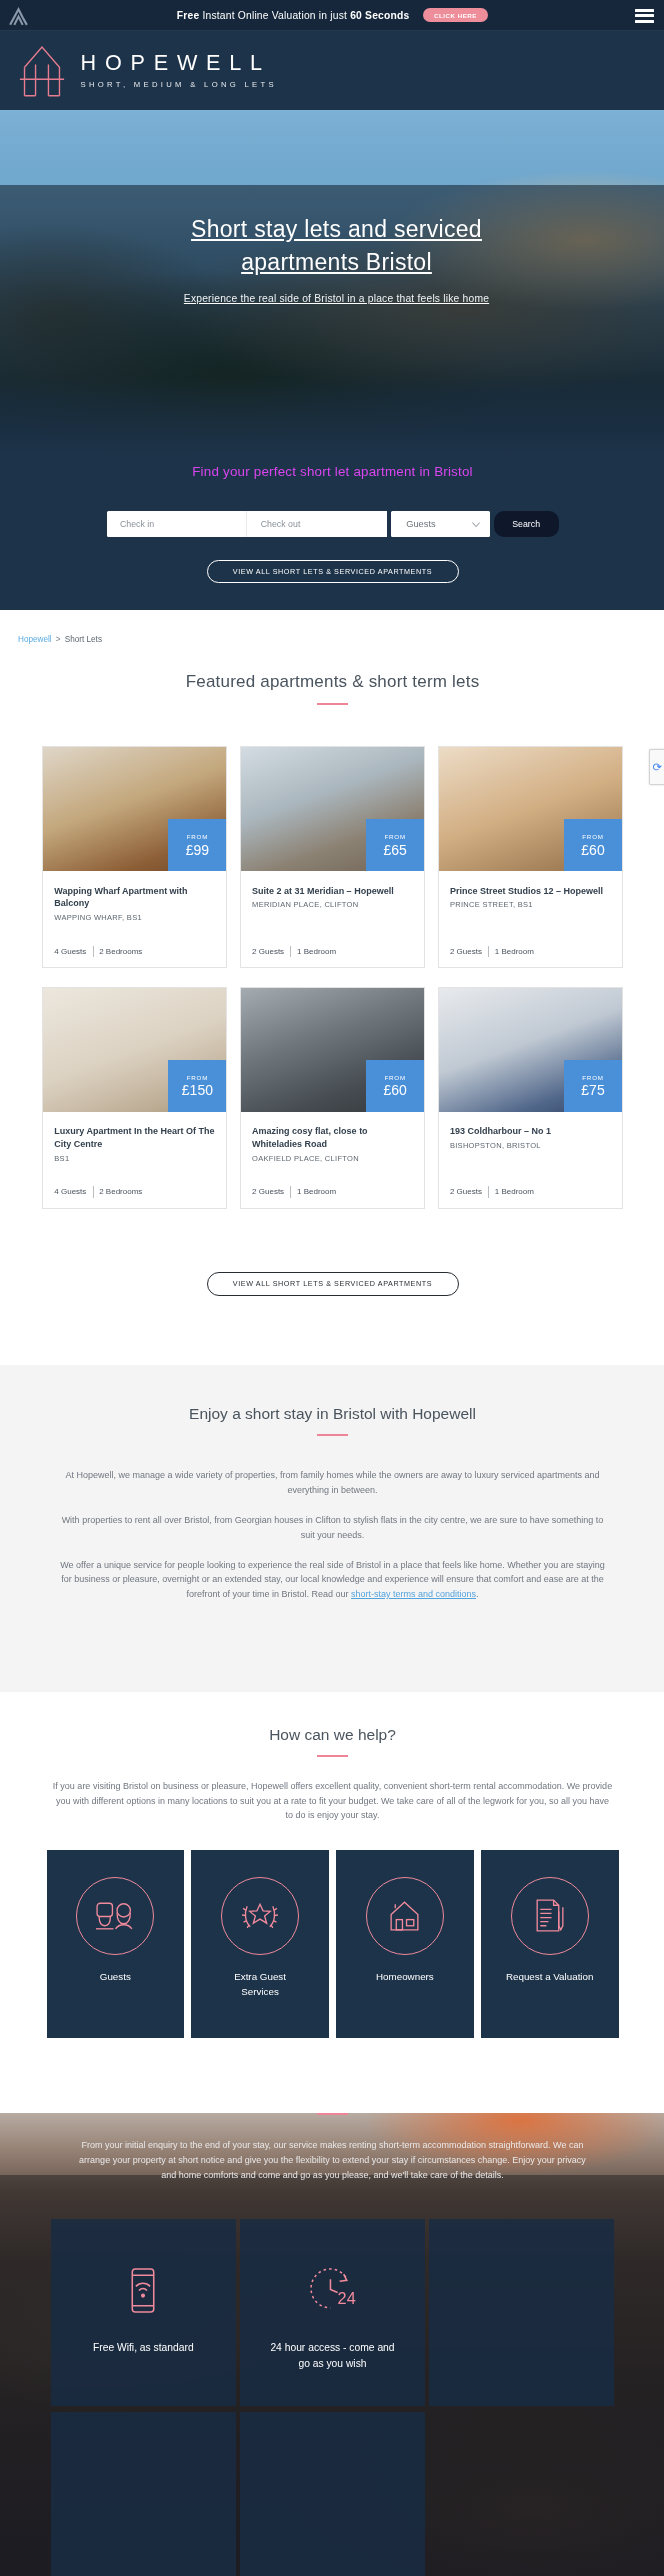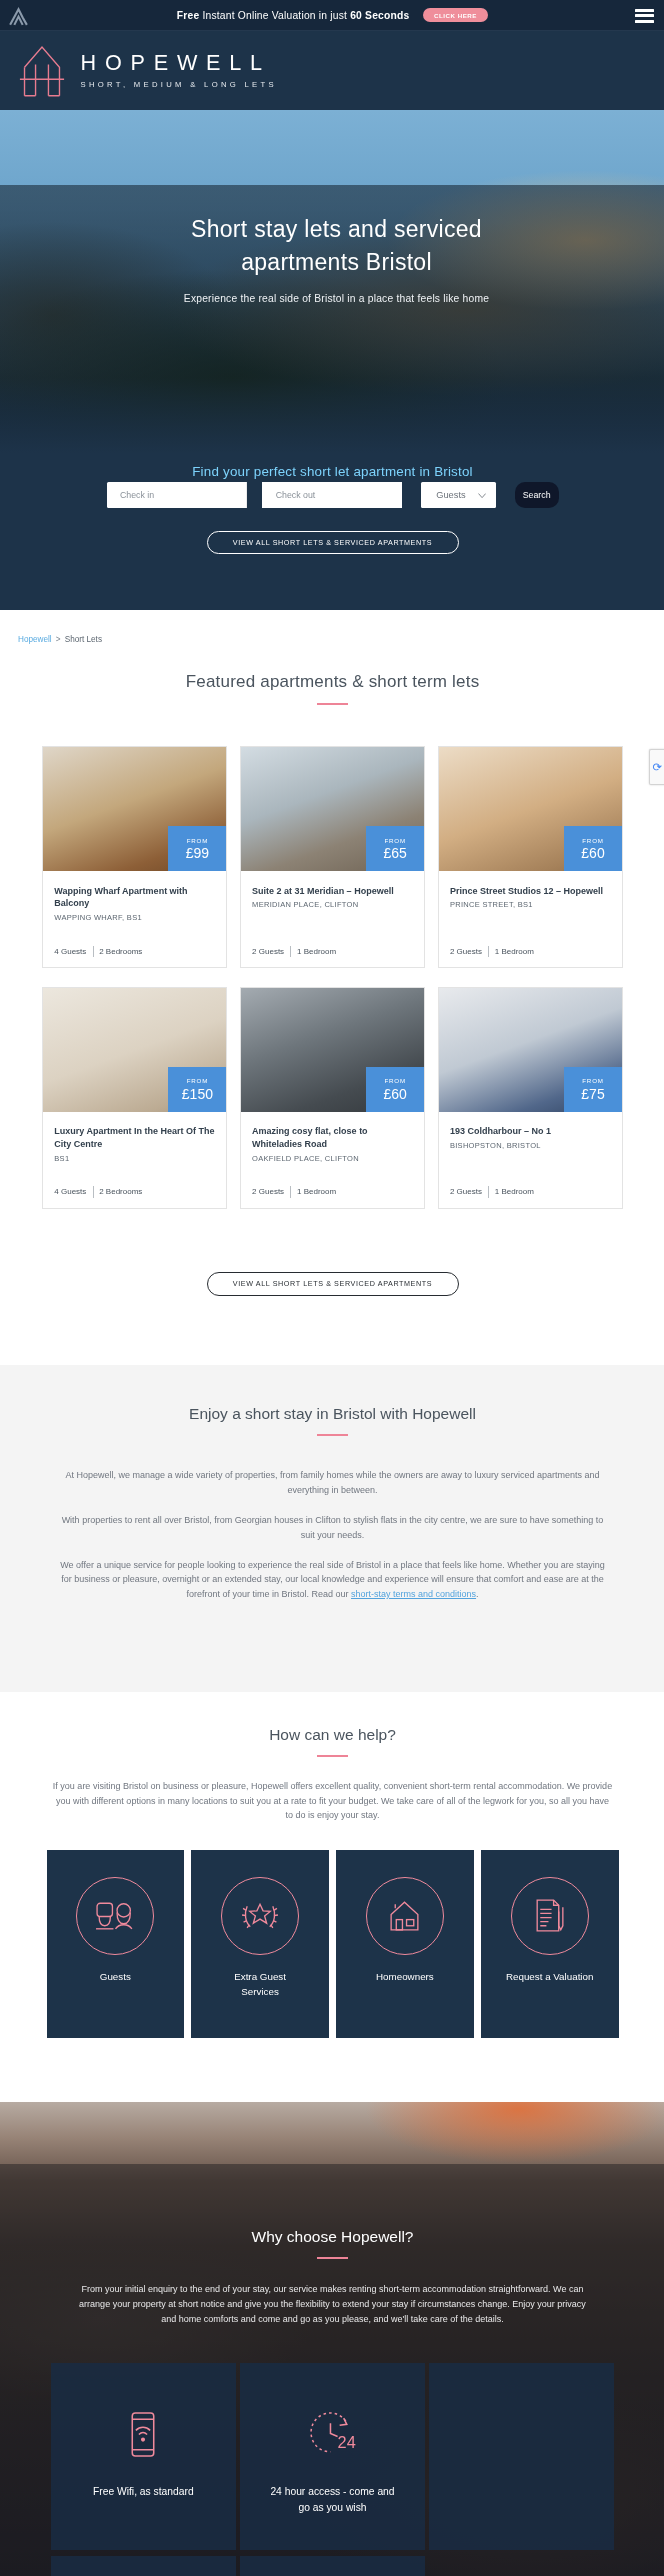--- a/index.html
+++ b/index.html
@@ -26,28 +26,28 @@
   .hero { height:343px; position:relative;
     background:
       radial-gradient(ellipse 319px 113px at 88% 38%, rgba(216,190,142,.95), rgba(216,190,142,0) 62%),
       radial-gradient(ellipse 464px 134px at 70% 58%, rgba(122,106,74,.8), rgba(122,106,74,0) 65%),
       radial-gradient(ellipse 392px 155px at 35% 78%, rgba(32,56,38,.95), rgba(32,56,38,0) 70%),
       radial-gradient(ellipse 258px 134px at 8% 60%, rgba(70,80,70,.9), rgba(70,80,70,0) 70%),
       linear-gradient(180deg, #7cb0d4 0%, #6ca4cb 28%, #568bb0 48%, #3f6a84 62%, #2c4a57 78%, #1d3349 100%);
   }
   .hero-overlay { position:absolute; left:0; right:0; top:75px; bottom:0;
     background:linear-gradient(180deg, rgba(12,22,33,.52) 0%, rgba(12,22,33,.58) 72%, rgba(29,51,73,.97) 100%); }
-  .hero-copy { position:absolute; left:8px; right:0; top:103px; text-align:center; color:#fff; }
+  .hero-copy { position:absolute; left:8px; right:0; top:103px; text-align:center; color:#fff;text-decoration:underline; }
   .hero-title { font-size:23px; font-weight:300; line-height:1.45; letter-spacing:0.3px; }
   .hero-sub { margin-top:13.4px; font-size:10.3px; font-weight:300; letter-spacing:0.2px; color:#f0f3f6; }
 
   
   .search-band { height:157px; background:#1d3349; text-align:center; }
-  .search-heading { color:#7dd3fc; font-size:13.4px; font-weight:300; letter-spacing:0.2px; padding-top:11.3px; }
-  .search-form { width:452px; margin:3px auto 0; display:flex; height:26px;gap:15px; }
+  .search-heading { color:#d946ef; font-size:13.4px; font-weight:300; letter-spacing:0.2px; padding-top:11.3px; }
+  .search-form { width:452px; margin:32px auto 0; display:flex; height:26px; }
   .search-form input { border:none; outline:none; font-size:8.8px; font-weight:300; color:#333; padding:0 13.4px; font-family:"Liberation Sans",sans-serif; }
   .inp-checkin { width:157px; border-radius:1.5px 0 0 1.5px; background:#fff; border-right:0.5px solid #ececec !important; }
   .inp-checkout { width:153px; background:#fff; }
   .search-form input::placeholder { color:#8a9199; opacity:1; }
   .guests-select { width:110px; margin-left:3.6px; background:#fff; border-radius:1.5px; display:flex; align-items:center; justify-content:space-between; padding:0 10.3px 0 15.5px; cursor:pointer; }
   .guests-label { color:#6d737b; font-size:9.3px; font-weight:300; }
   .search-btn { width:74px; margin-left:3.6px; background:#0f172a; color:#fff; border:none; border-radius:10px; font-size:8.8px; font-weight:400; cursor:pointer; font-family:"Liberation Sans",sans-serif; }
   .viewall-dark { display:block; margin:23px auto 0; width:252px; height:23px; background:transparent; border:0.5px solid #fff; border-radius:12.4px; color:#fff; font-size:7.2px; letter-spacing:0.6px; font-weight:400; cursor:pointer; font-family:"Liberation Sans",sans-serif; }
 
   
@@ -60,21 +60,21 @@
   .pink-line { width:31px; height:2.1px; background:#ee8497; margin:11.3px auto 0; }
   .cards-grid { width:581px; margin:41px auto 0; display:grid; grid-template-columns:repeat(3,1fr); gap:18.5px 12.4px; }
   .card { border:0.5px solid #e3e3e3; background:#fff; height:222px; display:flex; flex-direction:column; }
   .card-img { height:124px; position:relative; }
   .img-1 { background:linear-gradient(160deg,#dfd6c8 0%,#c3a77c 45%,#8d5f37 80%,#6e4726 100%); }
   .img-2 { background:linear-gradient(160deg,#d3dce2 0%,#aab6bd 40%,#8c8274 70%,#6e6253 100%); }
   .img-3 { background:linear-gradient(160deg,#ecdcc6 0%,#d2ae83 50%,#a5815a 85%,#8a6a47 100%); }
   .img-4 { background:linear-gradient(160deg,#ece7de 0%,#dcd2c2 50%,#bcab93 85%,#a2917a 100%); }
   .img-5 { background:linear-gradient(160deg,#a4abb1 0%,#6e767c 40%,#454b50 75%,#33383c 100%); }
   .img-6 { background:linear-gradient(160deg,#e8eaed 0%,#c0c9d3 45%,#51678a 80%,#2e4260 100%); }
-  .price-badge { position:absolute; right:0; bottom:0; width:58px; height:45px; background:#4a90d9; color:#fff; text-align:center; display:flex; flex-direction:column; justify-content:center; }
+  .price-badge { position:absolute; right:0; bottom:0; width:58px; height:52px; background:#4a90d9; color:#fff; text-align:center; display:flex; flex-direction:column; justify-content:center; }
   .price-from { font-size:6.2px; font-weight:300; letter-spacing:0.8px; }
   .price-val { font-size:14px; font-weight:300; margin-top:1.5px; }
   .card-body { flex:1; padding:13.4px 11.3px 10.3px; display:flex; flex-direction:column; }
   .card-title { color:#33404d; font-size:9px; font-weight:700; line-height:1.4; }
   .card-addr { color:#5c6670; font-size:7.5px; font-weight:300; letter-spacing:0.3px; margin-top:3.1px; }
   .card-meta { margin-top:auto; display:flex; align-items:center; color:#49535d; font-size:8px; font-weight:300; }
   .meta-div { width:0.5px; height:11.3px; background:#b9bec3; margin:0 6.2px; }
   .viewall-light { display:block; margin:63px auto 0; width:252px; height:24px; background:#fff; border:0.5px solid #272c31; border-radius:12.4px; color:#272c31; font-size:7.2px; letter-spacing:0.6px; cursor:pointer; font-family:"Liberation Sans",sans-serif; }
   .recaptcha-badge { position:absolute; right:0; top:139px; width:16.5px; height:36px; background:#f9f9f9; border:0.5px solid #d3d3d3; border-right:none; border-radius:2.1px 0 0 2.1px; box-shadow:0 0 2.1px rgba(0,0,0,.18); display:flex; align-items:center; justify-content:center; }
   .recaptcha-glyph { color:#4285f4; font-size:11.3px; }
@@ -370,21 +370,20 @@
         </div>
         <div class="help-tile-label">Request a Valuation</div>
       </div>
 
     </div>
   </div>
 
   <div class="why">
     <div class="why-overlay"></div>
     <div class="why-content">
-      <div class="why-heading">Why choose Hopewell?</div>
       <div class="pink-line"></div>
       <p>From your initial enquiry to the end of your stay, our service makes renting short-term accommodation straightforward. We can arrange your property at short notice and give you the flexibility to extend your stay if circumstances change. Enjoy your privacy and home comforts and come and go as you please, and we'll take care of the details.</p>
 
       <div class="why-tiles">
 
         <div class="why-tile">
           <div class="why-icon">
             <svg width="32" height="47" viewBox="0 0 62 92" fill="none" stroke="#f08a9c" stroke-width="3">
               <rect x="10" y="4" width="42" height="84" rx="6"></rect>
               <path d="M10 16 L52 16 M10 76 L52 76"></path>

